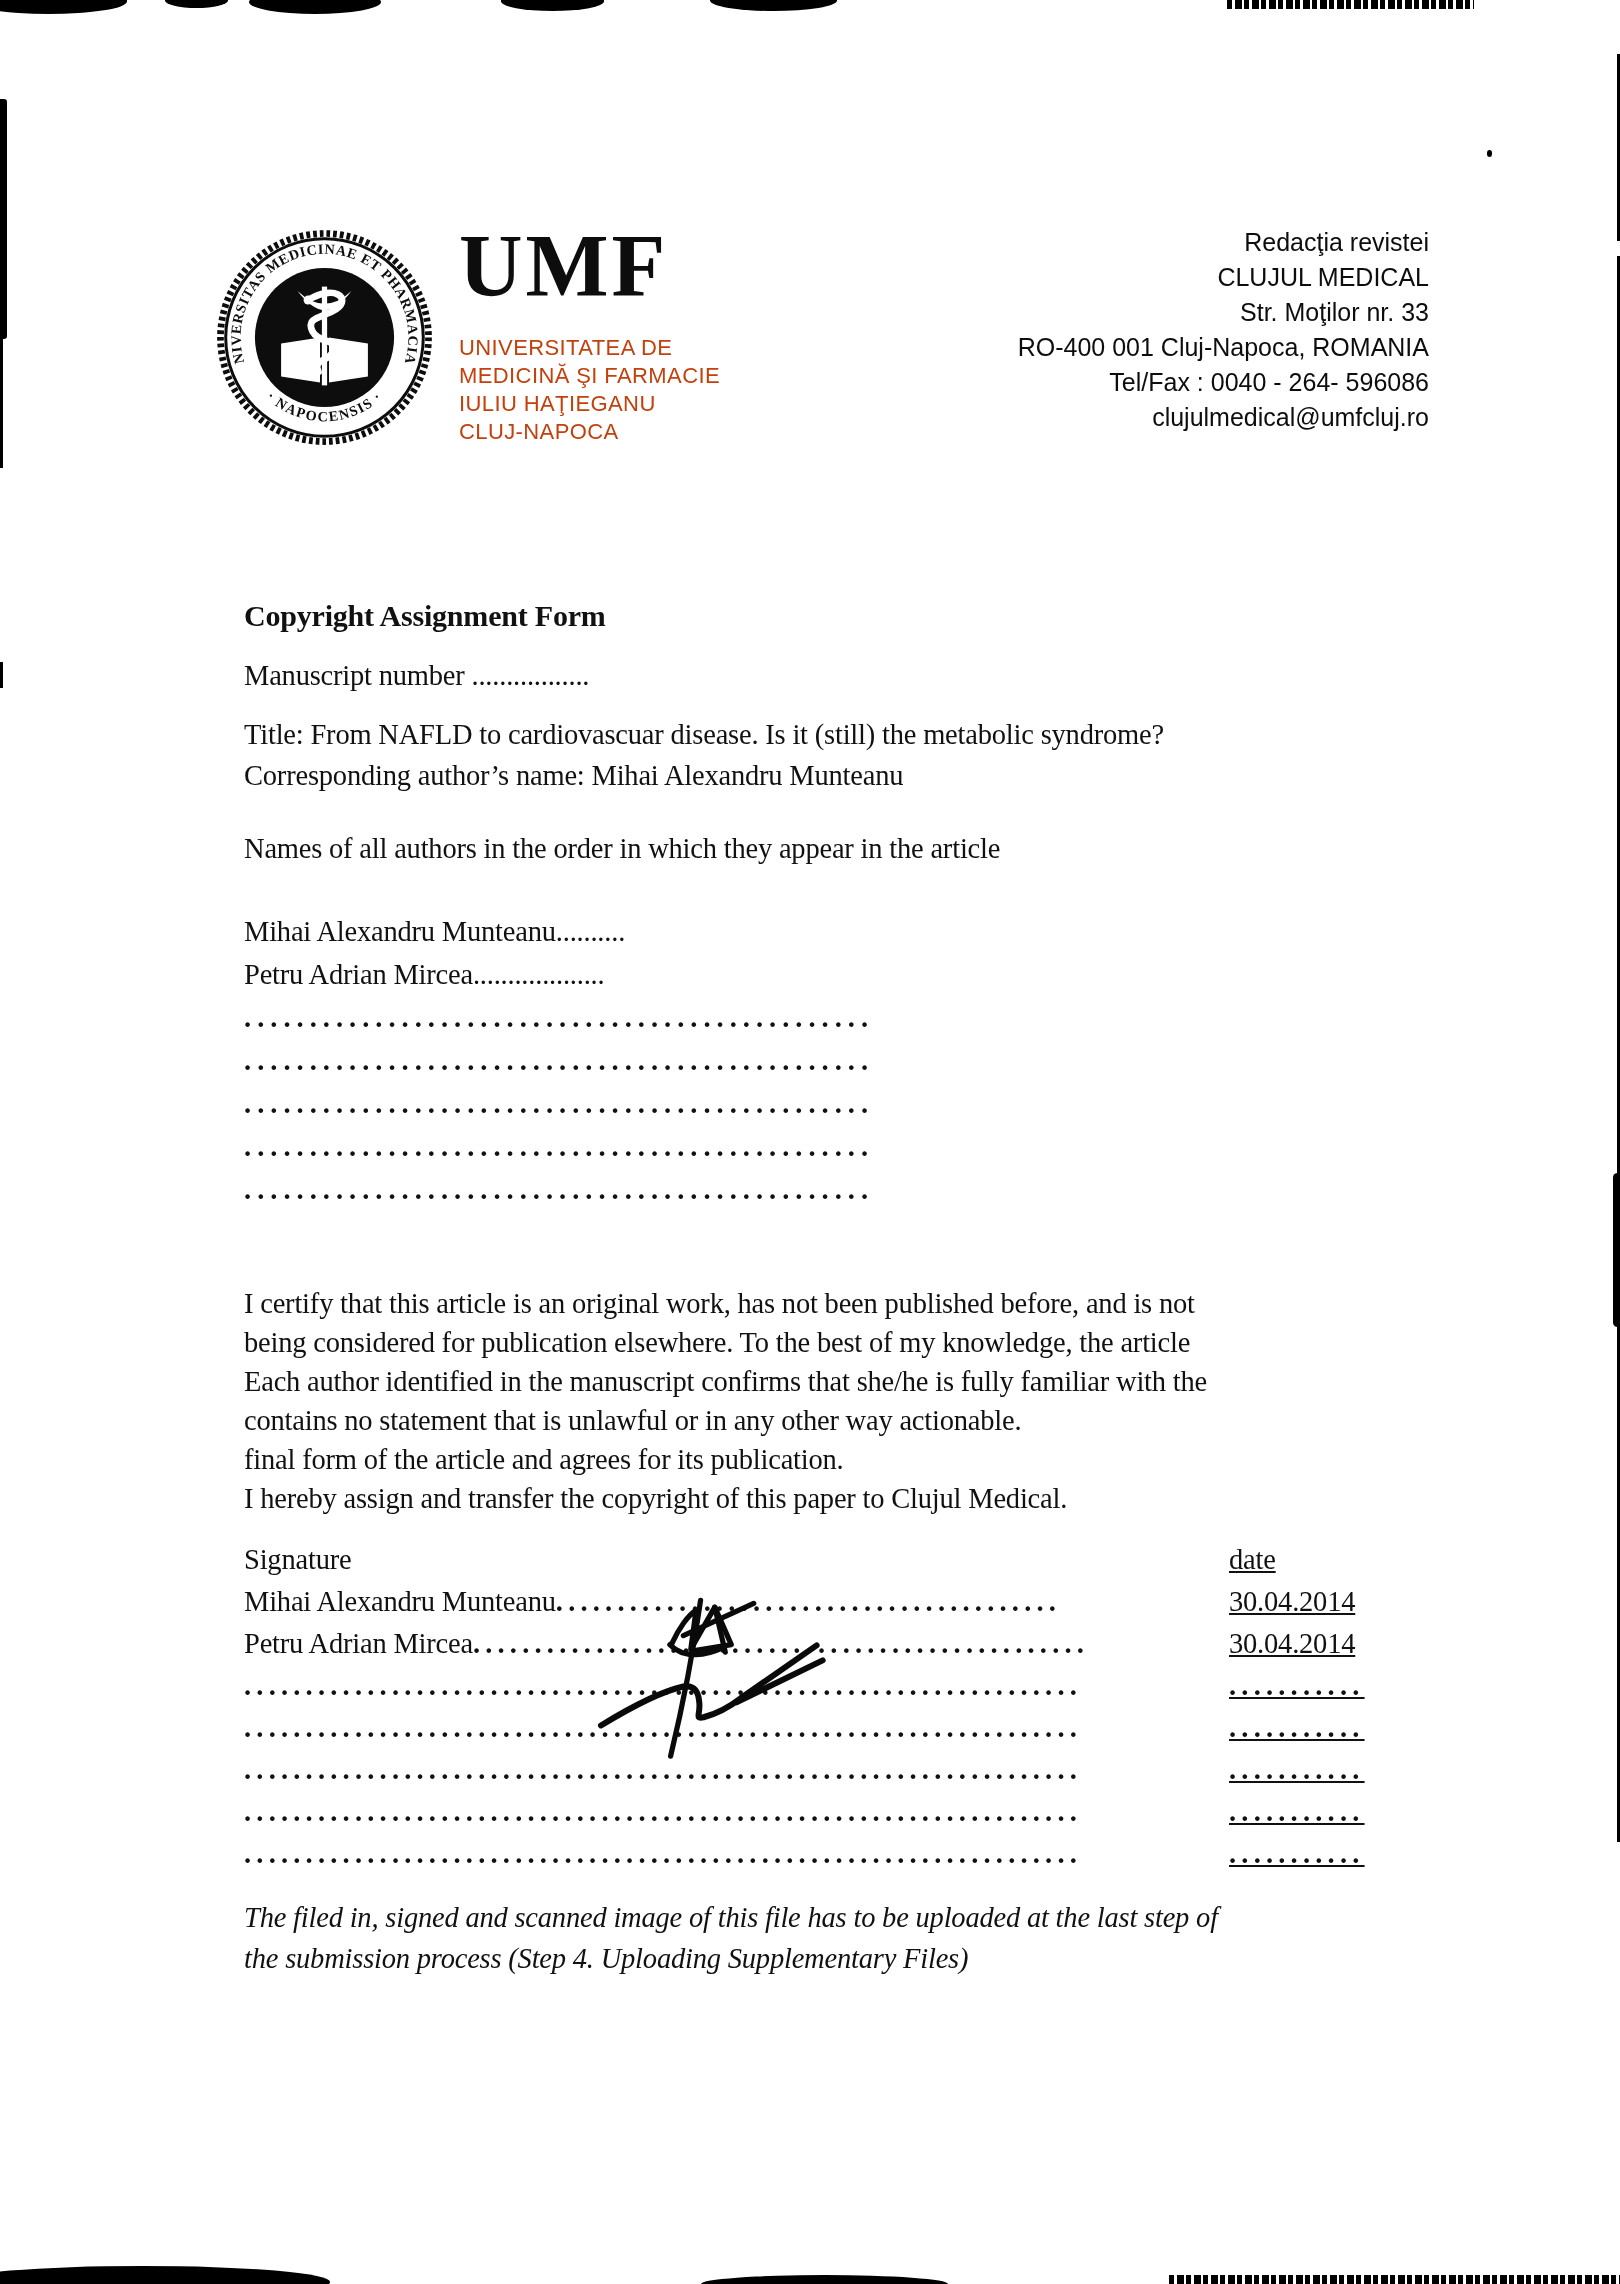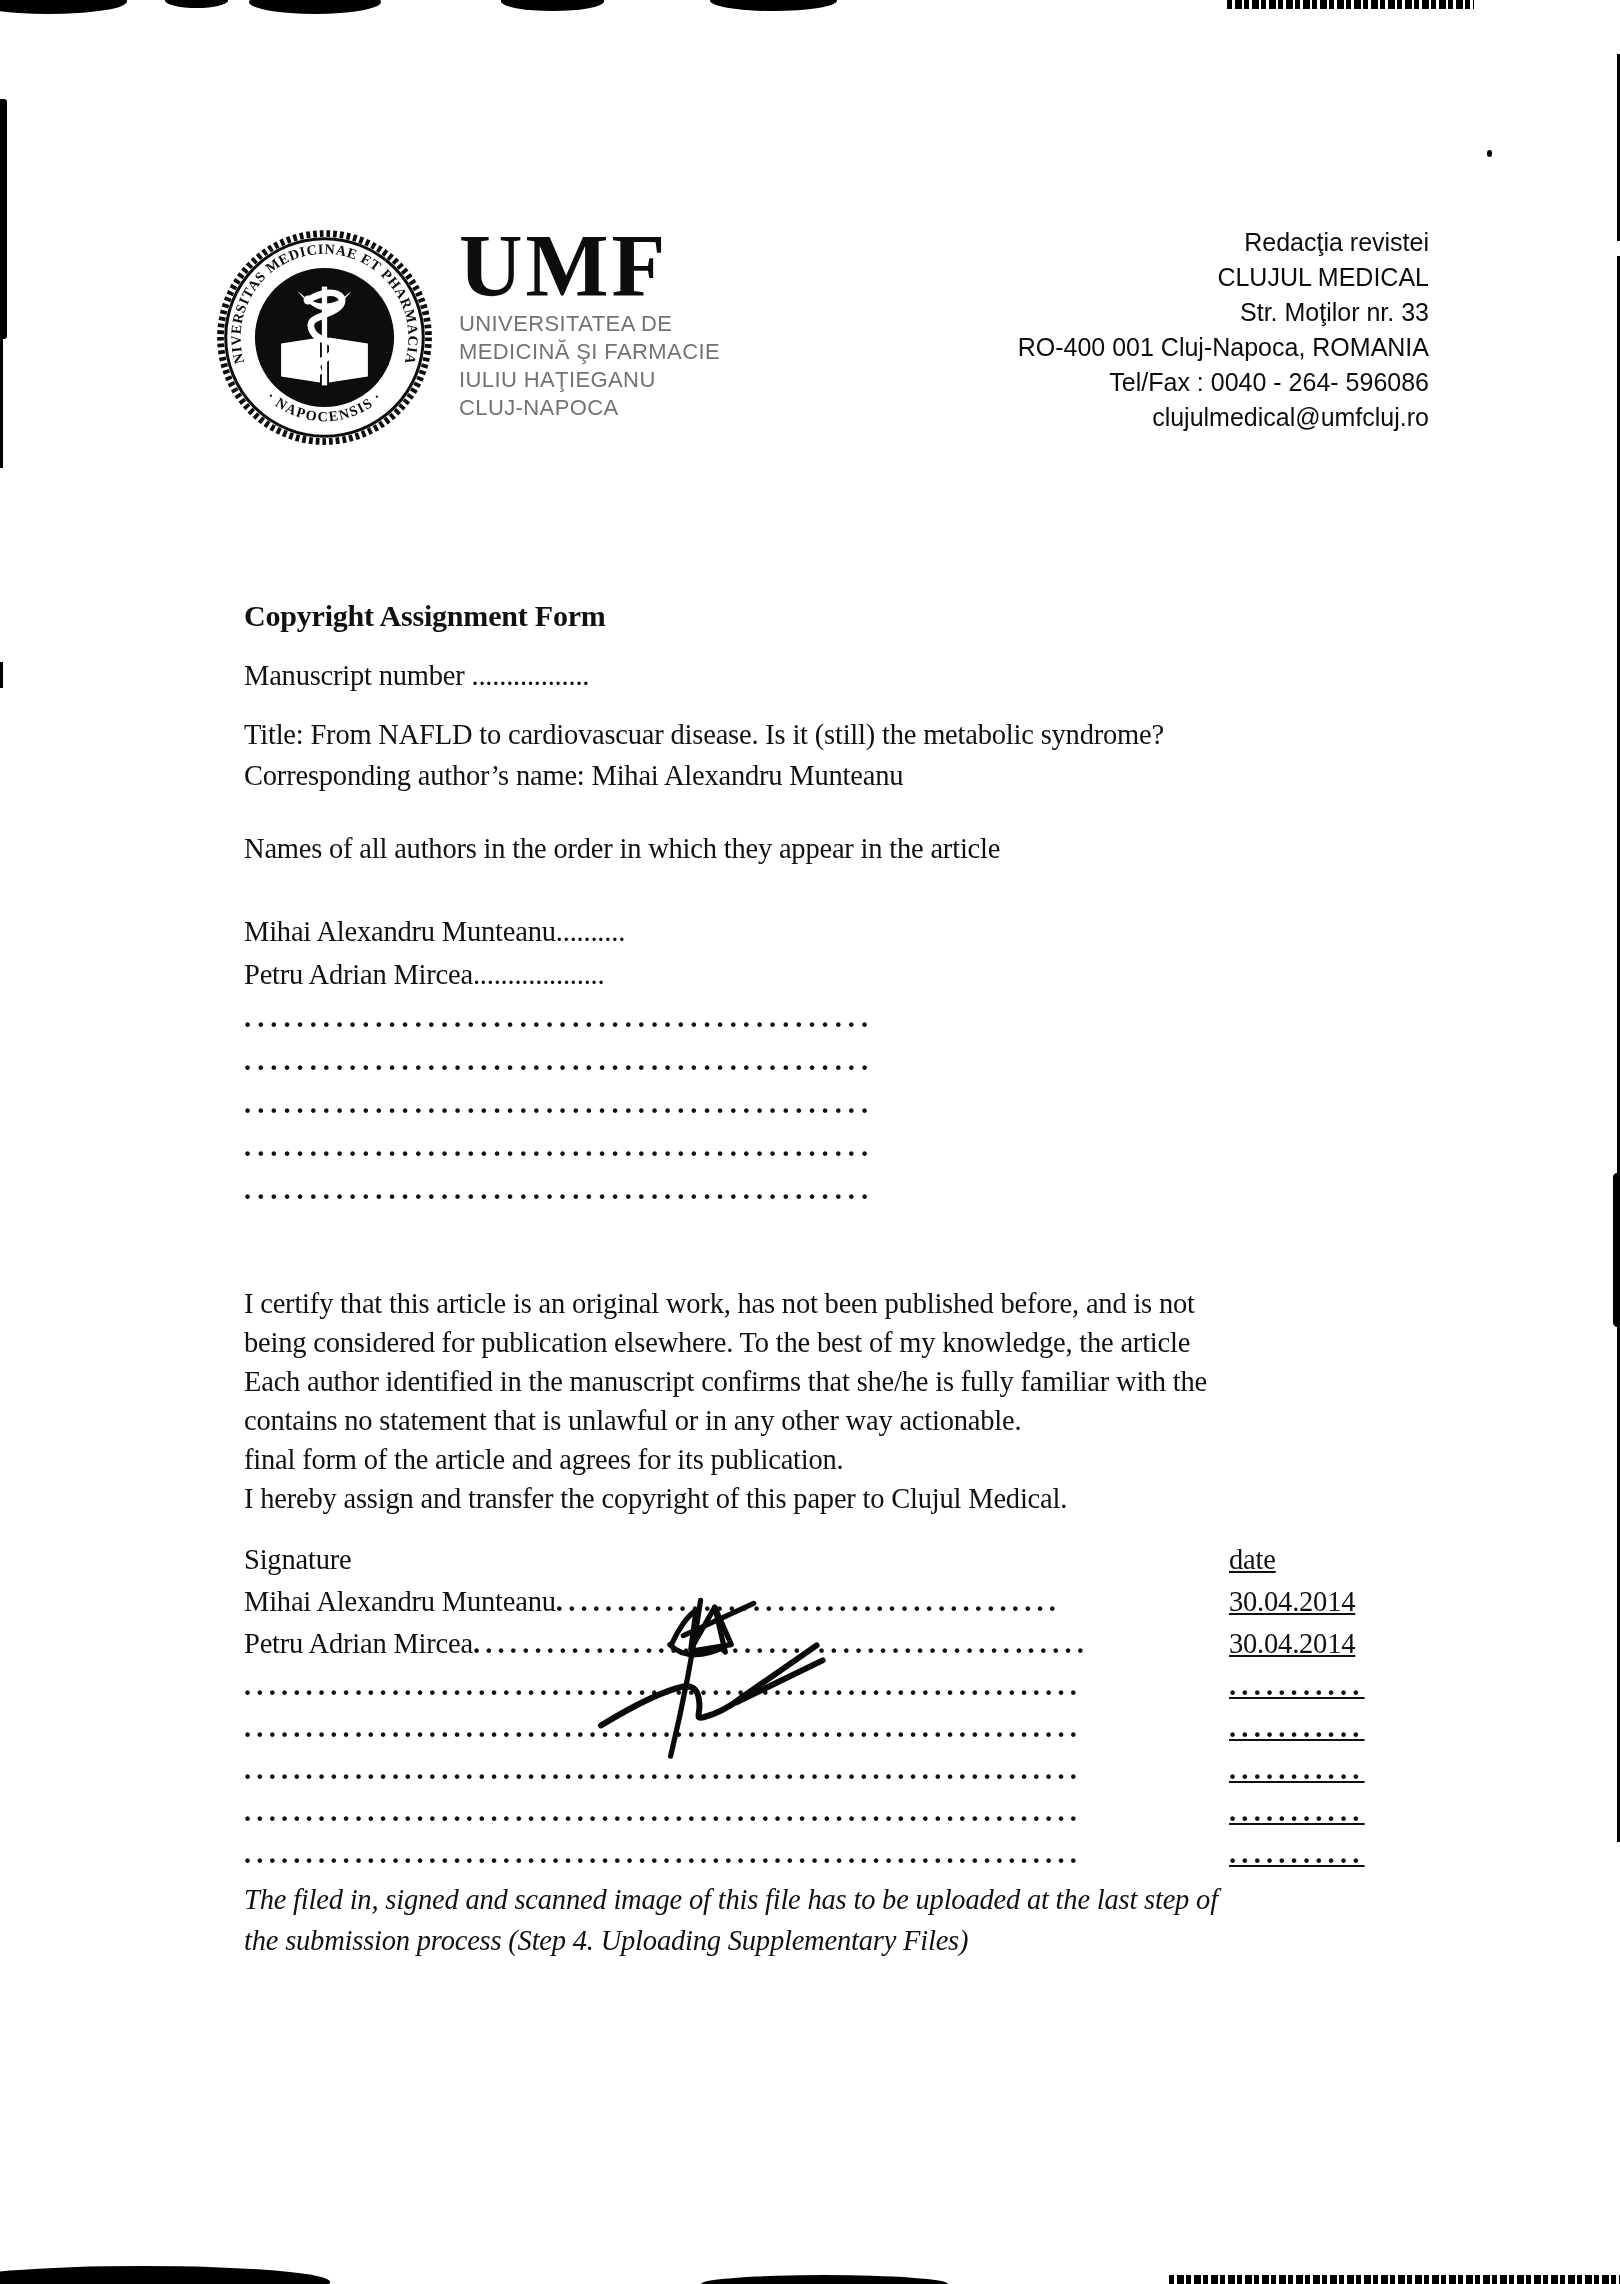--- a/index.html
+++ b/index.html
@@ -6,39 +6,39 @@
   .page{position:relative;width:1621px;height:2284px;background:#ffffff;overflow:hidden;
         font-family:"Liberation Serif", serif;color:#111;}
   
   .artifact{position:absolute;background:#000;}
   .blob{border-radius:50%;}
   .hatch{background:repeating-linear-gradient(90deg,#000 0 5.2px,#fff 5.2px 8.2px,#000 8.2px 15px,#fff 15px 17px);}
   
   .seal{position:absolute;left:216px;top:229px;width:217px;height:217px;}
   .umf-block{position:absolute;left:459px;top:222px;}
   .umf-acronym{font-family:"Liberation Serif",serif;font-size:88px;font-weight:600;line-height:88px;letter-spacing:3px;color:#0d0d0d;}
-  .umf-sub{margin-top:0;font-family:"Liberation Sans",sans-serif;font-size:22px;font-weight:500;line-height:28px;color:#737373;letter-spacing:0.4px;}
+  .umf-sub{margin-top:24px;font-family:"Liberation Sans",sans-serif;font-size:22px;font-weight:500;line-height:28px;color:#c2410c;letter-spacing:0.4px;}
   .address{position:absolute;right:192px;top:225px;text-align:right;
            font-family:"Liberation Sans",sans-serif;font-weight:normal;font-size:25px;line-height:35px;color:#0d0d0d;}
   
   .content{position:absolute;left:244px;top:599px;width:1199px;font-size:28.5px;letter-spacing:-0.2px;}
   .form-title{font-weight:bold;font-size:30px;line-height:34px;}
   .manuscript{margin-top:26px;line-height:34px;}
   .title-block{margin-top:21px;line-height:41px;}
   .authors-heading{margin-top:34px;line-height:37px;}
   .author-rows{margin-top:43px;}
   .author-row{line-height:43px;white-space:nowrap;}
   .dots-heavy{font-weight:bold;letter-spacing:6px;}
   .certify{margin-top:73px;}
   .certify div{line-height:39px;}
   .sig-head{margin-top:21px;position:relative;line-height:42px;}
   .sig-row{position:relative;line-height:42px;white-space:nowrap;}
   .date-col{position:absolute;left:985px;top:0;text-decoration:underline;}
   .leader{font-weight:bold;letter-spacing:5.2px;}
-  .note{margin-top:4px;font-style:italic;line-height:41px;font-size:28.5px;}
+  .note{margin-top:22px;font-style:italic;line-height:41px;font-size:28.5px;}
   .signature-svg{position:absolute;left:583px;top:1583px;pointer-events:none;}
 </style>
 </head>
 <body>
 
 <div class="page">
 
   <div class="artifact blob" style="left:-30px;top:-12px;width:157px;height:25.5px;"></div>
   <div class="artifact blob" style="left:165px;top:-7.5px;width:63px;height:15px;"></div>
   <div class="artifact blob" style="left:249px;top:-10.5px;width:132px;height:24px;"></div>

